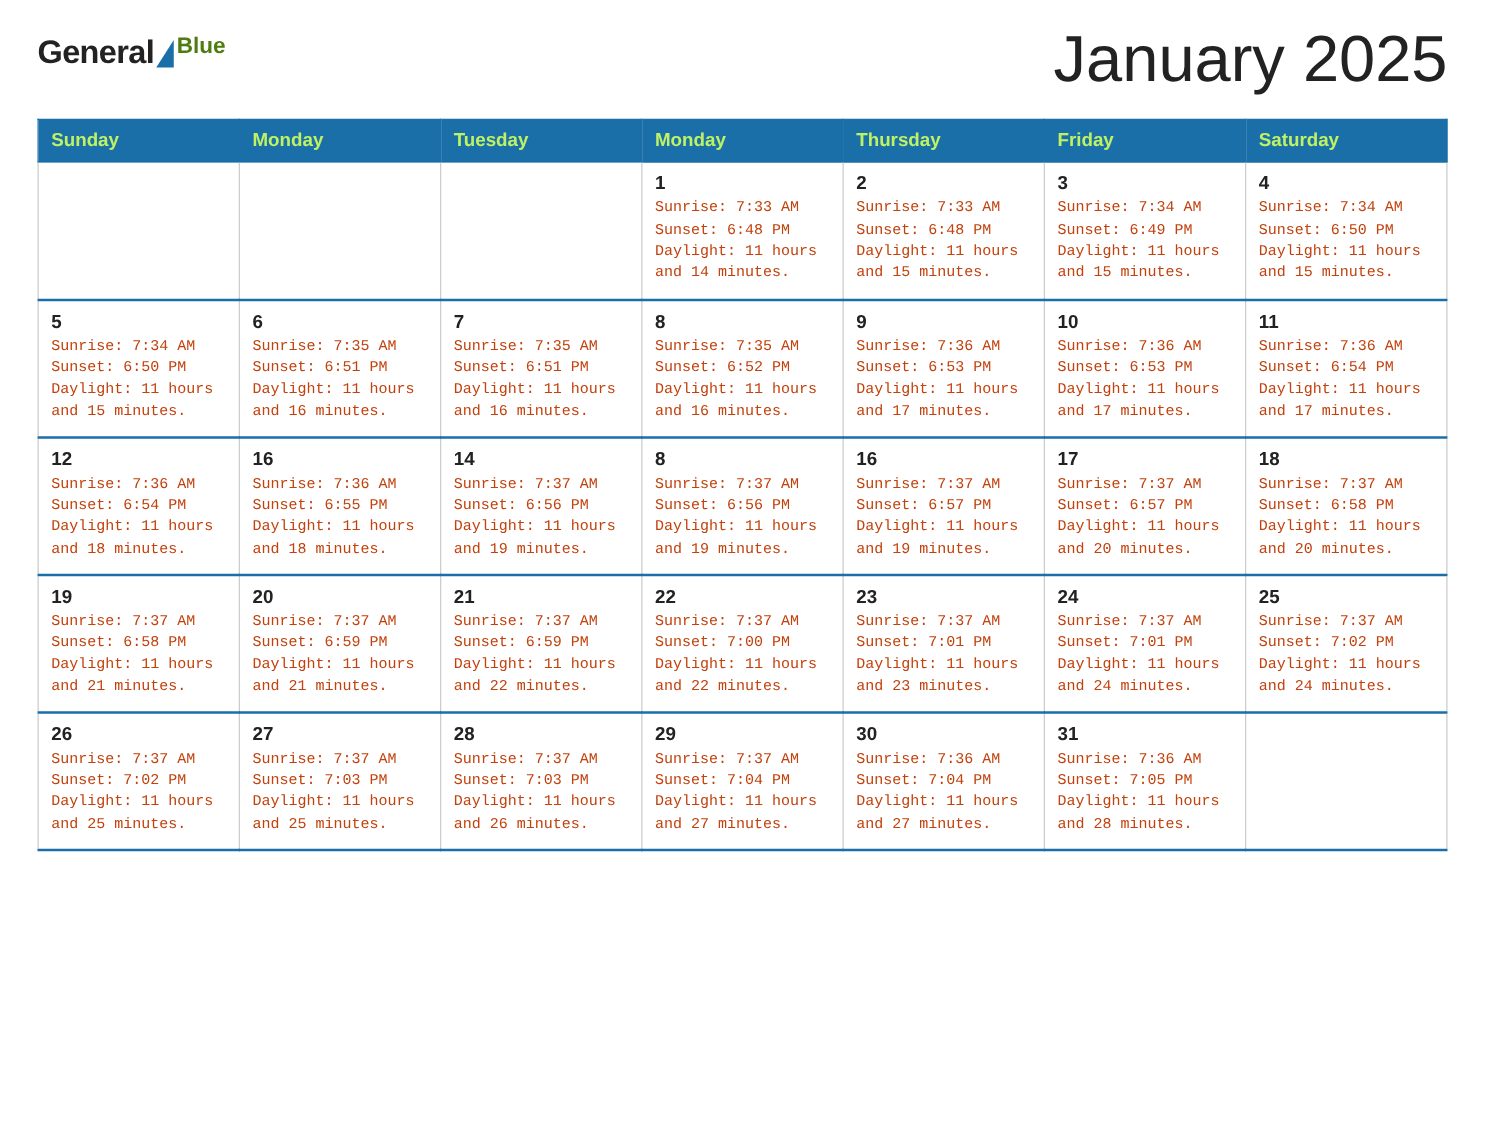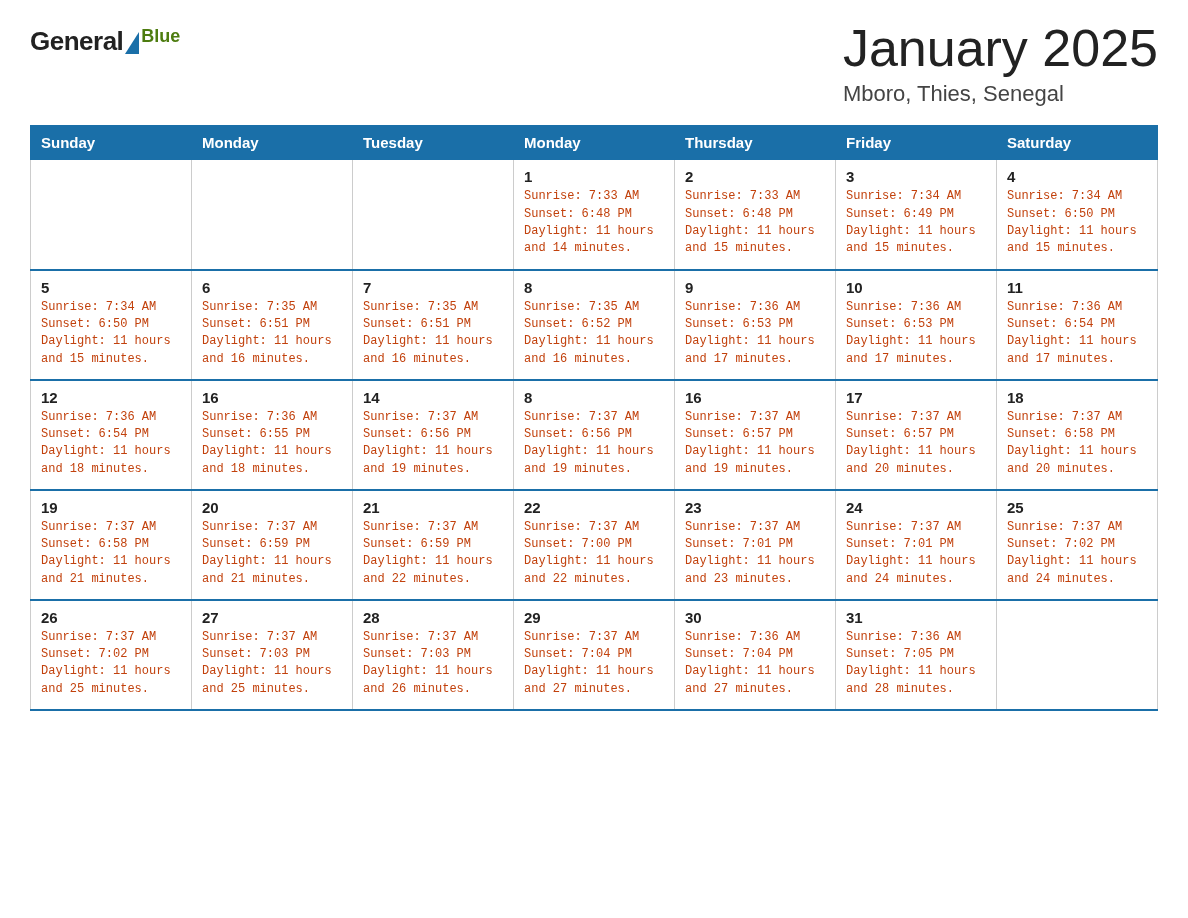--- a/index.html
+++ b/index.html
@@ -41,21 +41,21 @@
       margin-left: 2px;
       margin-top: 2px;
     }
     .logo-bottom {
       font-size: 18px;
       font-weight: bold;
       color: #4d7c0f;
       margin-left: 2px;
     }
     .title-block {
-      text-align: left;
+      text-align: center;
     }
     .calendar-title {
       font-size: 52px;
       font-weight: normal;
       color: #222;
       line-height: 1.1;
     }
     .calendar-subtitle {
       font-size: 22px;
       color: #444;
@@ -63,21 +63,21 @@
     }
     table {
       width: 100%;
       border-collapse: collapse;
       table-layout: fixed;
     }
     thead tr {
       background-color: #1a6fa8;
     }
     thead th {
-      color: #ffffff;
+      color: #bef264;
       font-size: 15px;
       font-weight: bold;
       padding: 8px 10px;
       text-align: left;
       border: 1px solid #1a6fa8;
     }
     tbody tr {
       border-bottom: 2px solid #1a6fa8;
     }
     tbody td {
@@ -115,21 +115,20 @@
 <div class="header">
   <div class="logo">
     <div class="logo-top">
       <span class="logo-general">General</span>
       <div class="logo-triangle"></div>
     </div>
     <span class="logo-bottom">Blue</span>
   </div>
   <div class="title-block">
     <div class="calendar-title">January 2025</div>
-    <div class="calendar-subtitle">Mboro, Thies, Senegal</div>
   </div>
 </div>
 
 <table>
   <thead>
     <tr>
     <th>Sunday</th>
         <th>Monday</th>
         <th>Tuesday</th>
         <th>Monday</th>

